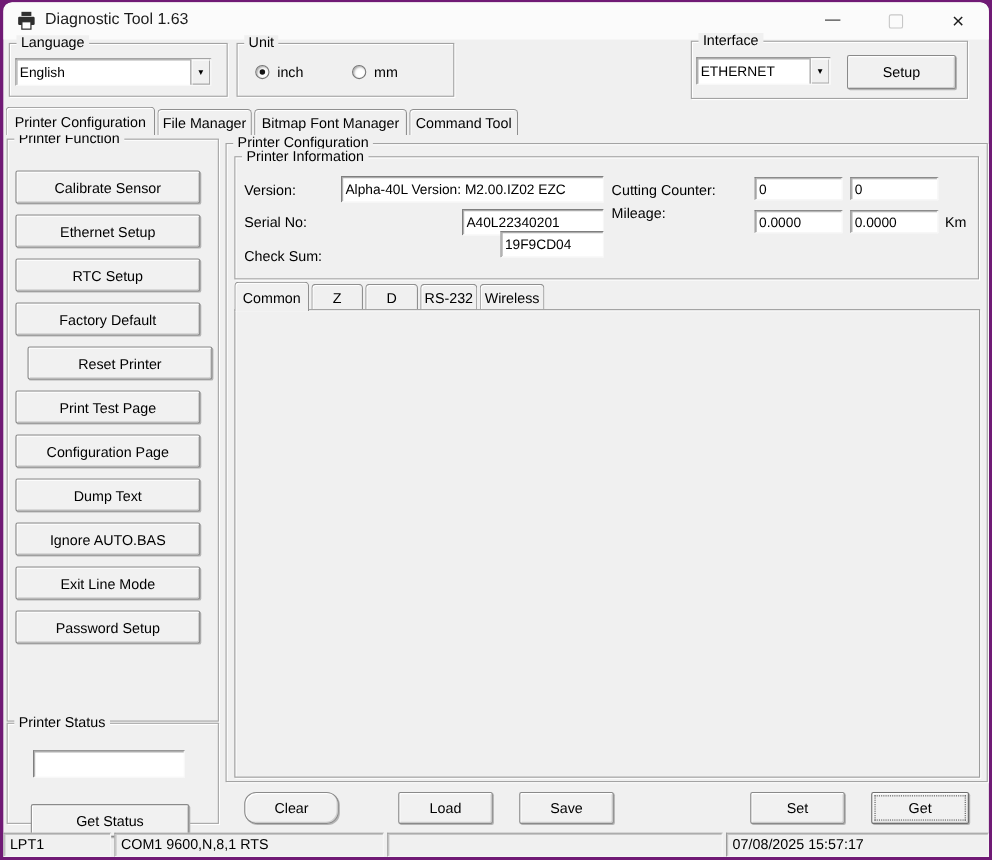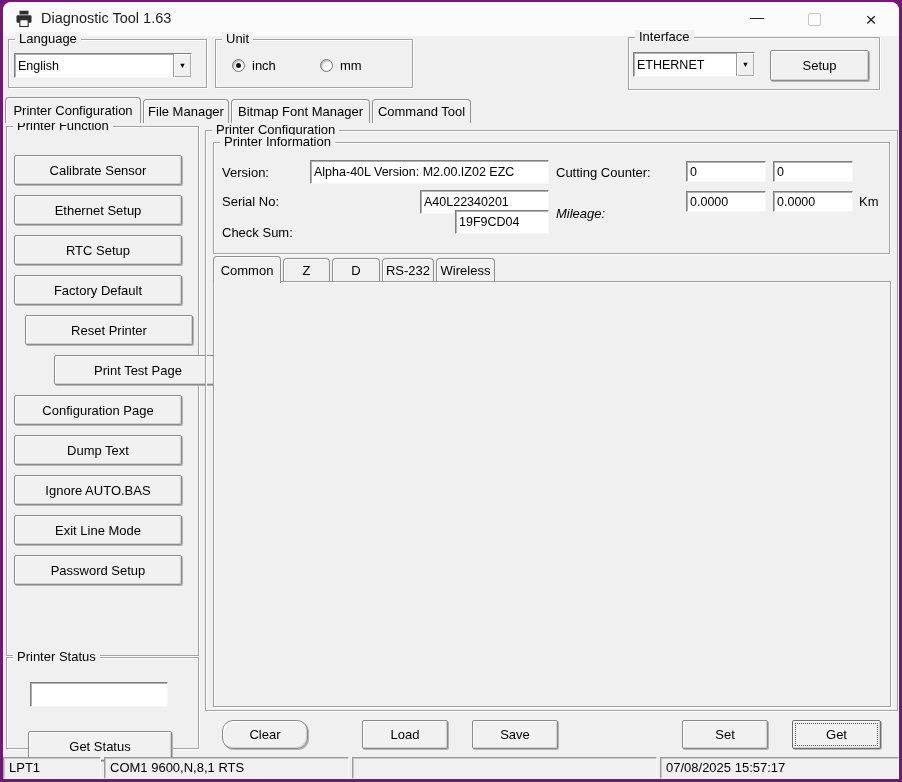--- a/index.html
+++ b/index.html
@@ -99,21 +99,21 @@
   <div class="tab" style="left:369px;top:97px;width:99px;height:24px;">Command Tool</div>
 
   <div class="gbox" style="left:3px;top:124px;width:191px;height:528px;">
     <span class="legend">Printer Function</span>
   </div>
   <div class="btn" style="left:11px;top:153px;width:166px;height:28px;">Calibrate Sensor</div>
   <div class="btn" style="left:11px;top:193px;width:166px;height:28px;">Ethernet Setup</div>
   <div class="btn" style="left:11px;top:233px;width:166px;height:28px;">RTC Setup</div>
   <div class="btn" style="left:11px;top:273px;width:166px;height:28px;">Factory Default</div>
   <div class="btn" style="left:22px;top:313px;width:166px;height:28px;">Reset Printer</div>
-  <div class="btn" style="left:11px;top:353px;width:166px;height:28px;margin-left:40px;">Print Test Page</div>
+  <div class="btn" style="left:11px;top:353px;width:166px;height:28px;">Print Test Page</div>
   <div class="btn" style="left:11px;top:393px;width:166px;height:28px;">Configuration Page</div>
   <div class="btn" style="left:11px;top:433px;width:166px;height:28px;">Dump Text</div>
   <div class="btn" style="left:11px;top:473px;width:166px;height:28px;">Ignore AUTO.BAS</div>
   <div class="btn" style="left:11px;top:513px;width:166px;height:28px;">Exit Line Mode</div>
   <div class="btn" style="left:11px;top:553px;width:166px;height:28px;">Password Setup</div>
 
   <div class="gbox" style="left:3px;top:655px;width:191px;height:90px;">
     <span class="legend">Printer Status</span>
   </div>
   <input class="tin" style="left: 27px; top: 680px; width: 138px; height: 25px;" value="">
@@ -126,21 +126,21 @@
   <div class="gbox" style="left:210px;top:140px;width:675px;height:110px;">
     <span class="legend">Printer Information</span>
   </div>
   <span class="lbl" style="left:219px;top:163px;">Version:</span>
   <input class="tin" style="left: 307px; top: 158px; width: 239px; height: 24px;" value="Alpha-40L Version: M2.00.IZ02 EZC">
   <span class="lbl" style="left:553px;top:163px;">Cutting Counter:</span>
   <input class="tin" style="left: 683px; top: 159px; width: 80px;" value="0">
   <input class="tin" style="left: 770px; top: 159px; width: 80px;" value="0">
   <span class="lbl" style="left:219px;top:192px;">Serial No:</span>
   <input class="tin" style="left: 417px; top: 188px; width: 129px; height: 24px;" value="A40L22340201">
-  <span class="lbl" style="left:553px;top:204px;font-style:italic;">Mileage:</span>
+  <span class="lbl" style="left:553px;top:184px;">Mileage:</span>
   <input class="tin" style="left: 683px; top: 189px; width: 80px;" value="0.0000">
   <input class="tin" style="left: 770px; top: 189px; width: 80px;" value="0.0000">
   <span class="lbl" style="left:856px;top:192px;">Km</span>
   <span class="lbl" style="left:219px;top:223px;">Check Sum:</span>
   <input class="tin" style="left: 452px; top: 208px; width: 94px; height: 24px;" value="19F9CD04">
 
   <div class="tabpage" style="left:210px;top:279px;width:676px;height:424px;"></div>
   <div class="tab active" style="left:210px;top:254px;width:68px;height:27px;">Common</div>
   <div class="tab" style="left:280px;top:256px;width:47px;height:24px;">Z</div>
   <div class="tab" style="left:329px;top:256px;width:48px;height:24px;">D</div>

